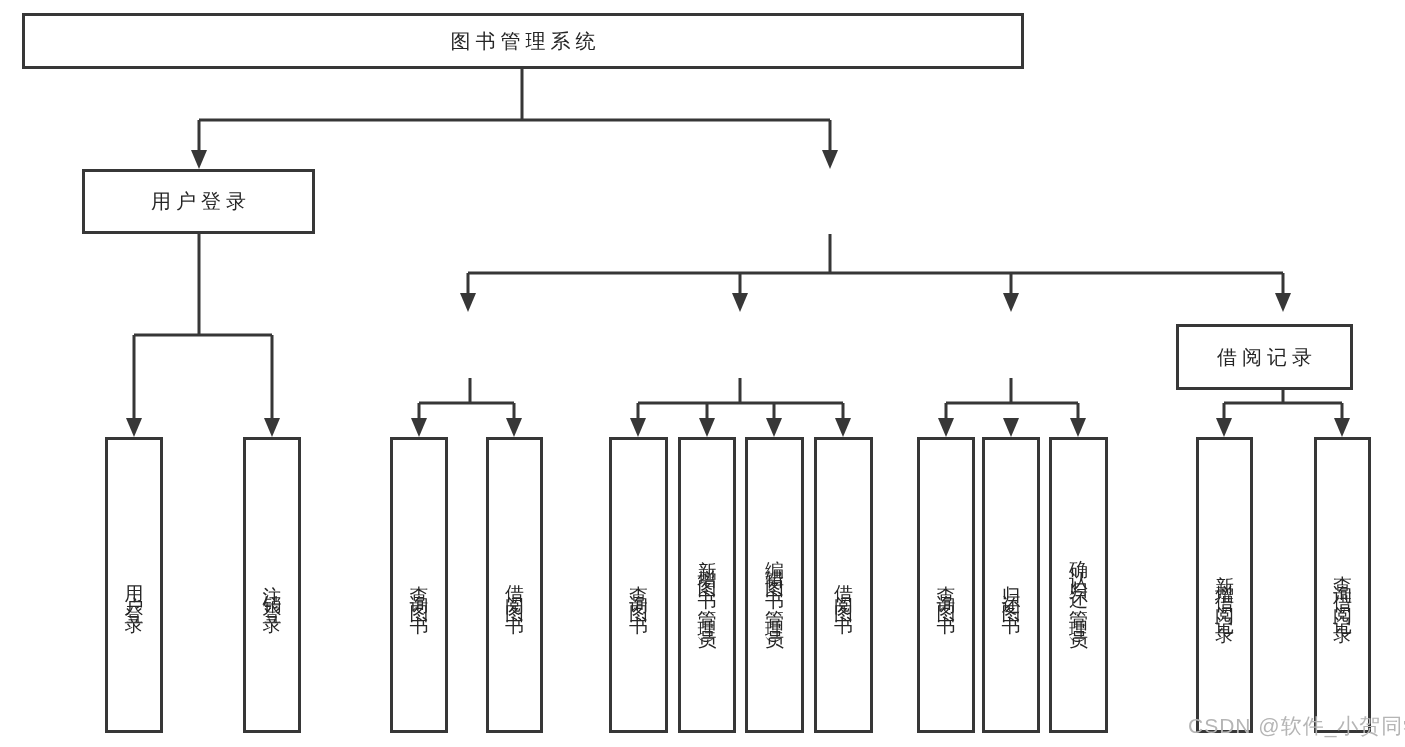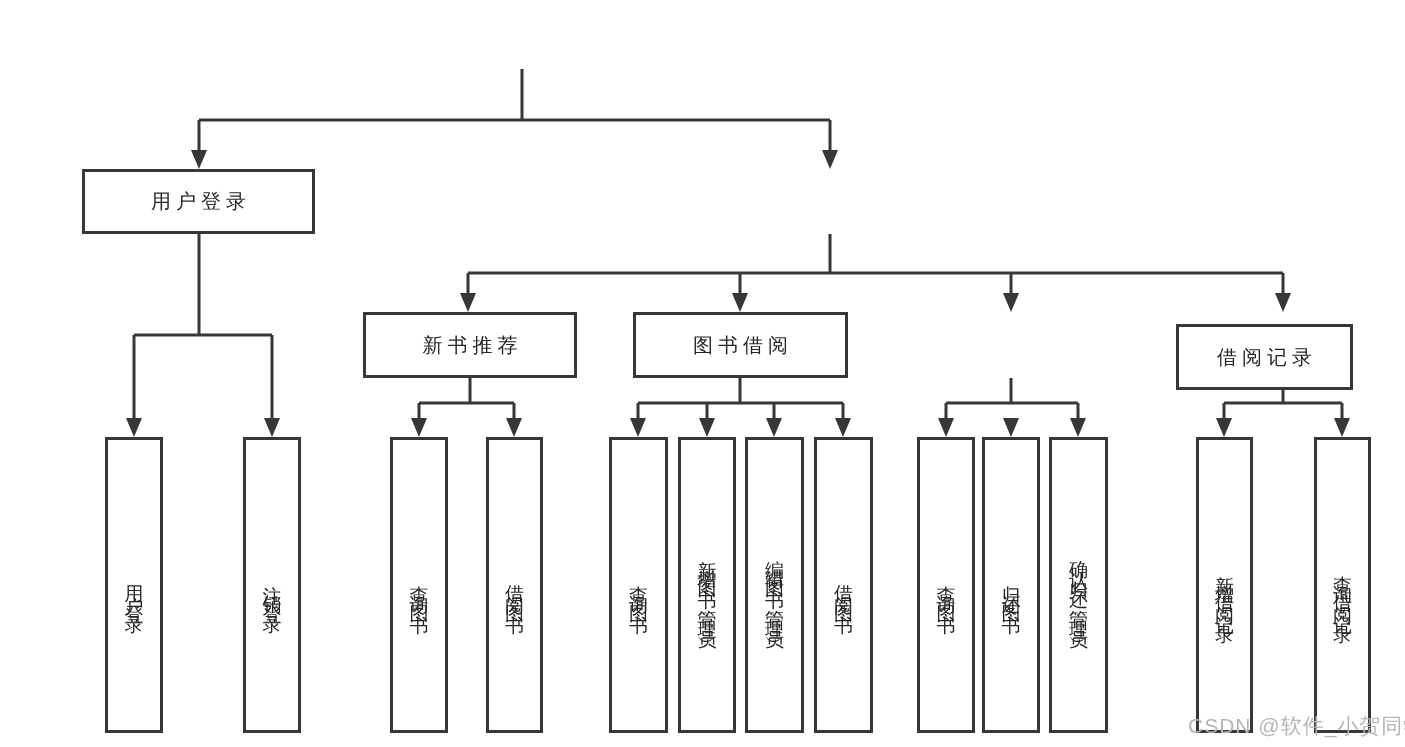--- a/index.html
+++ b/index.html
@@ -96,31 +96,28 @@
       <polygon points="1070,418 1086,418 1078,437" fill="#373737" stroke="none"></polygon>
     </g>
 
     <g>
       <path d="M1283 378 V403 M1224 403 H1342 M1224 403 V420 M1342 403 V420"></path>
       <polygon points="1216,418 1232,418 1224,437" fill="#373737" stroke="none"></polygon>
       <polygon points="1334,418 1350,418 1342,437" fill="#373737" stroke="none"></polygon>
     </g>
   </svg>
 
+  <div class="node" id="n-root">
+    <span class="lbl">图书管理系统</span>
+  </div>
 
   <div class="node" id="n-user-login">
     <span class="lbl">用户登录</span>
   </div>
 
-  <div class="node" id="n-new-books">
-    <span class="lbl">新书推荐</span>
-  </div>
-  <div class="node" id="n-book-borrow">
-    <span class="lbl">图书借阅</span>
-  </div>
   <div class="node" id="n-borrow-records">
     <span class="lbl">借阅记录</span>
   </div>
 
   <div class="node leaf" id="l-user-login">
     <span class="lbl">用户登录</span>
   </div>
   <div class="node leaf" id="l-logout">
     <span class="lbl">注销登录</span>
   </div>

